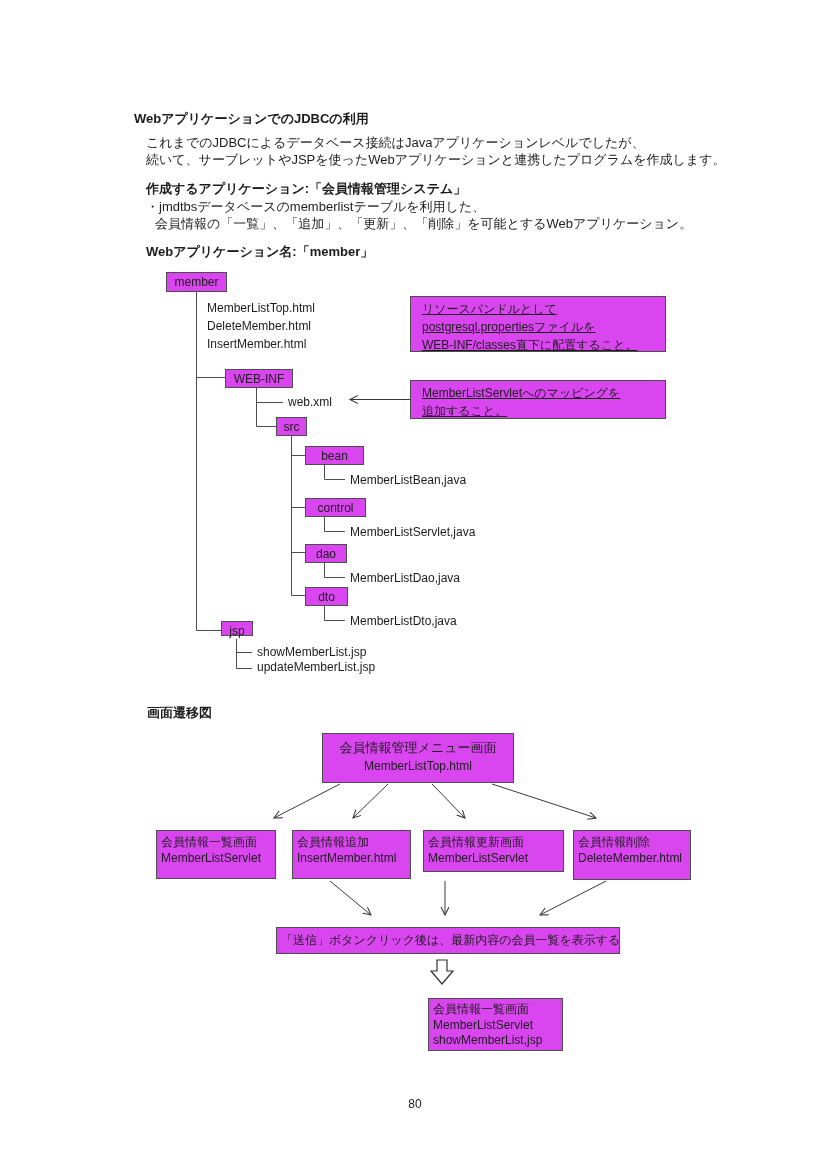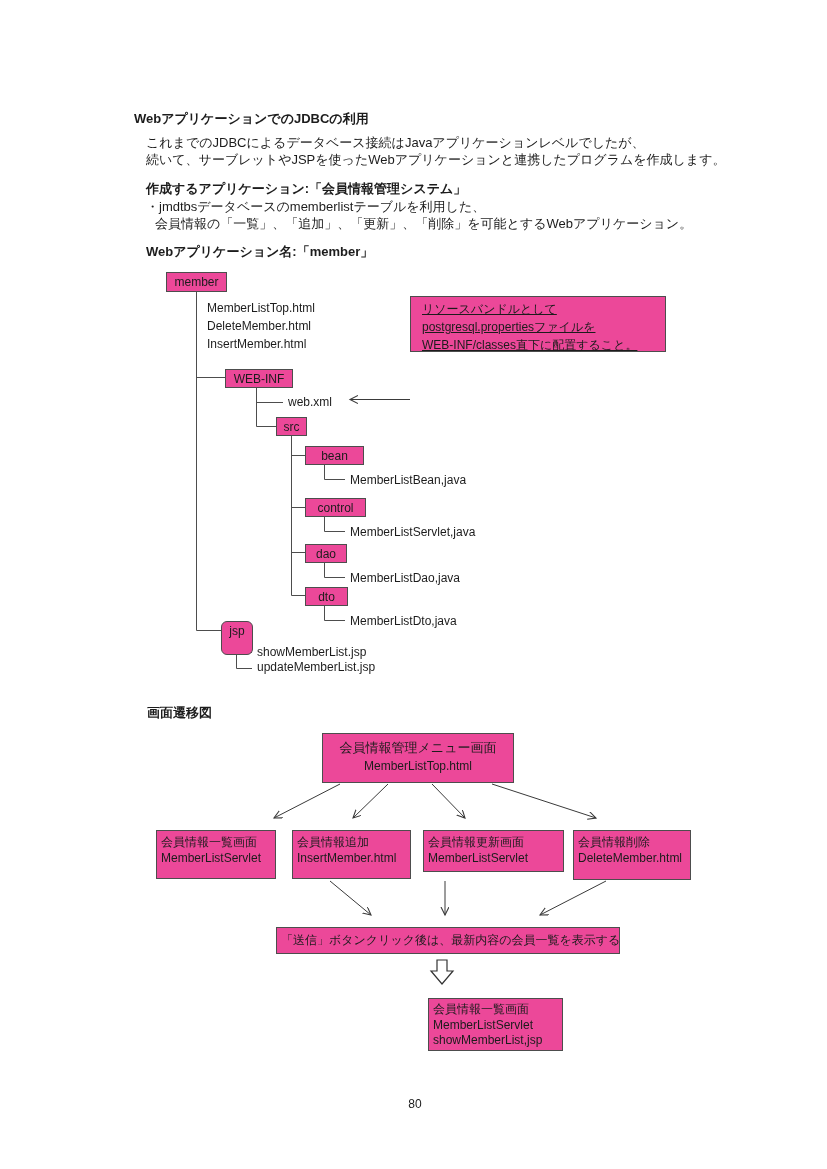--- a/index.html
+++ b/index.html
@@ -5,21 +5,21 @@
   * { margin:0; padding:0; box-sizing:border-box; }
   html,body { background:#e8e8e8; }
   #page {
     position:relative; width:827px; height:1169px; background:#ffffff;
     font-family:"Liberation Sans","DejaVu Sans",sans-serif;
     color:#1c1c1c; overflow:hidden; margin:0 auto;
   }
   .abs { position:absolute; }
   .b { font-weight:bold; }
   .fs13 { font-size:13px; line-height:17px; }
-  .box { position:absolute; border:1px solid #4d4d4d; background:#ec4899; }
+  .box { position:absolute; border:1px solid #4d4d4d; background:#d946ef; }
   .treelabel { font-size:12px; line-height:16px; text-align:center; padding-top:1px; }
   .filetxt { font-size:12px; line-height:18px; white-space:nowrap; }
   .notebox { padding:3px 11px; font-size:12px; line-height:18px; white-space:nowrap;text-decoration:underline; }
   .tbox { font-size:12px; line-height:16px; padding:3px 4px; white-space:nowrap; }
   .tbox-center { text-align:center; font-size:13px; line-height:18px; padding-top:5px; }
   svg.overlay { position:absolute; left:0; top:0; pointer-events:none; }
 </style>
 </head>
 <body>
 
@@ -93,20 +93,24 @@
     <div>postgresql.propertiesファイルを</div>
     <div>WEB-INF/classes直下に配置すること。</div>
   </div>
 
   <div class="box treelabel" style="left:225px; top:369px; width:68px; height:19px;">
     <span>WEB-INF</span>
   </div>
 
   <div class="abs filetxt" style="left:288px; top:393px;">web.xml</div>
 
+  <div class="box notebox" style="left:410px; top:380px; width:256px; height:39px;">
+    <div>MemberListServletへのマッピングを</div>
+    <div>追加すること。</div>
+  </div>
 
   <div class="box treelabel" style="left:276px; top:417px; width:31px; height:19px;">
     <span>src</span>
   </div>
 
   <div class="box treelabel" style="left:305px; top:446px; width:59px; height:19px;">
     <span>bean</span>
   </div>
   <div class="abs filetxt" style="left:350px; top:471px;">MemberListBean,java</div>
 
@@ -118,21 +122,21 @@
   <div class="box treelabel" style="left:305px; top:544px; width:42px; height:19px;">
     <span>dao</span>
   </div>
   <div class="abs filetxt" style="left:350px; top:569px;">MemberListDao,java</div>
 
   <div class="box treelabel" style="left:305px; top:587px; width:43px; height:19px;">
     <span>dto</span>
   </div>
   <div class="abs filetxt" style="left:350px; top:612px;">MemberListDto,java</div>
 
-  <div class="box treelabel" style="left:221px; top:621px; width:32px; height:34px;border-radius:6px;">
+  <div class="box treelabel" style="left:221px; top:621px; width:32px; height:15px;">
     <span>jsp</span>
   </div>
   <div class="abs" style="left:257px; top:645px; line-height:15px;">
     <div class="filetxt" style="line-height:15px;">showMemberList.jsp</div>
     <div class="filetxt" style="line-height:15px;">updateMemberList.jsp</div>
   </div>
 
   <div class="abs fs13 b" style="left:147px; top:704px;">画面遷移図</div>
 
   <div class="box tbox-center" style="left:322px; top:733px; width:192px; height:50px;text-align:center;">

